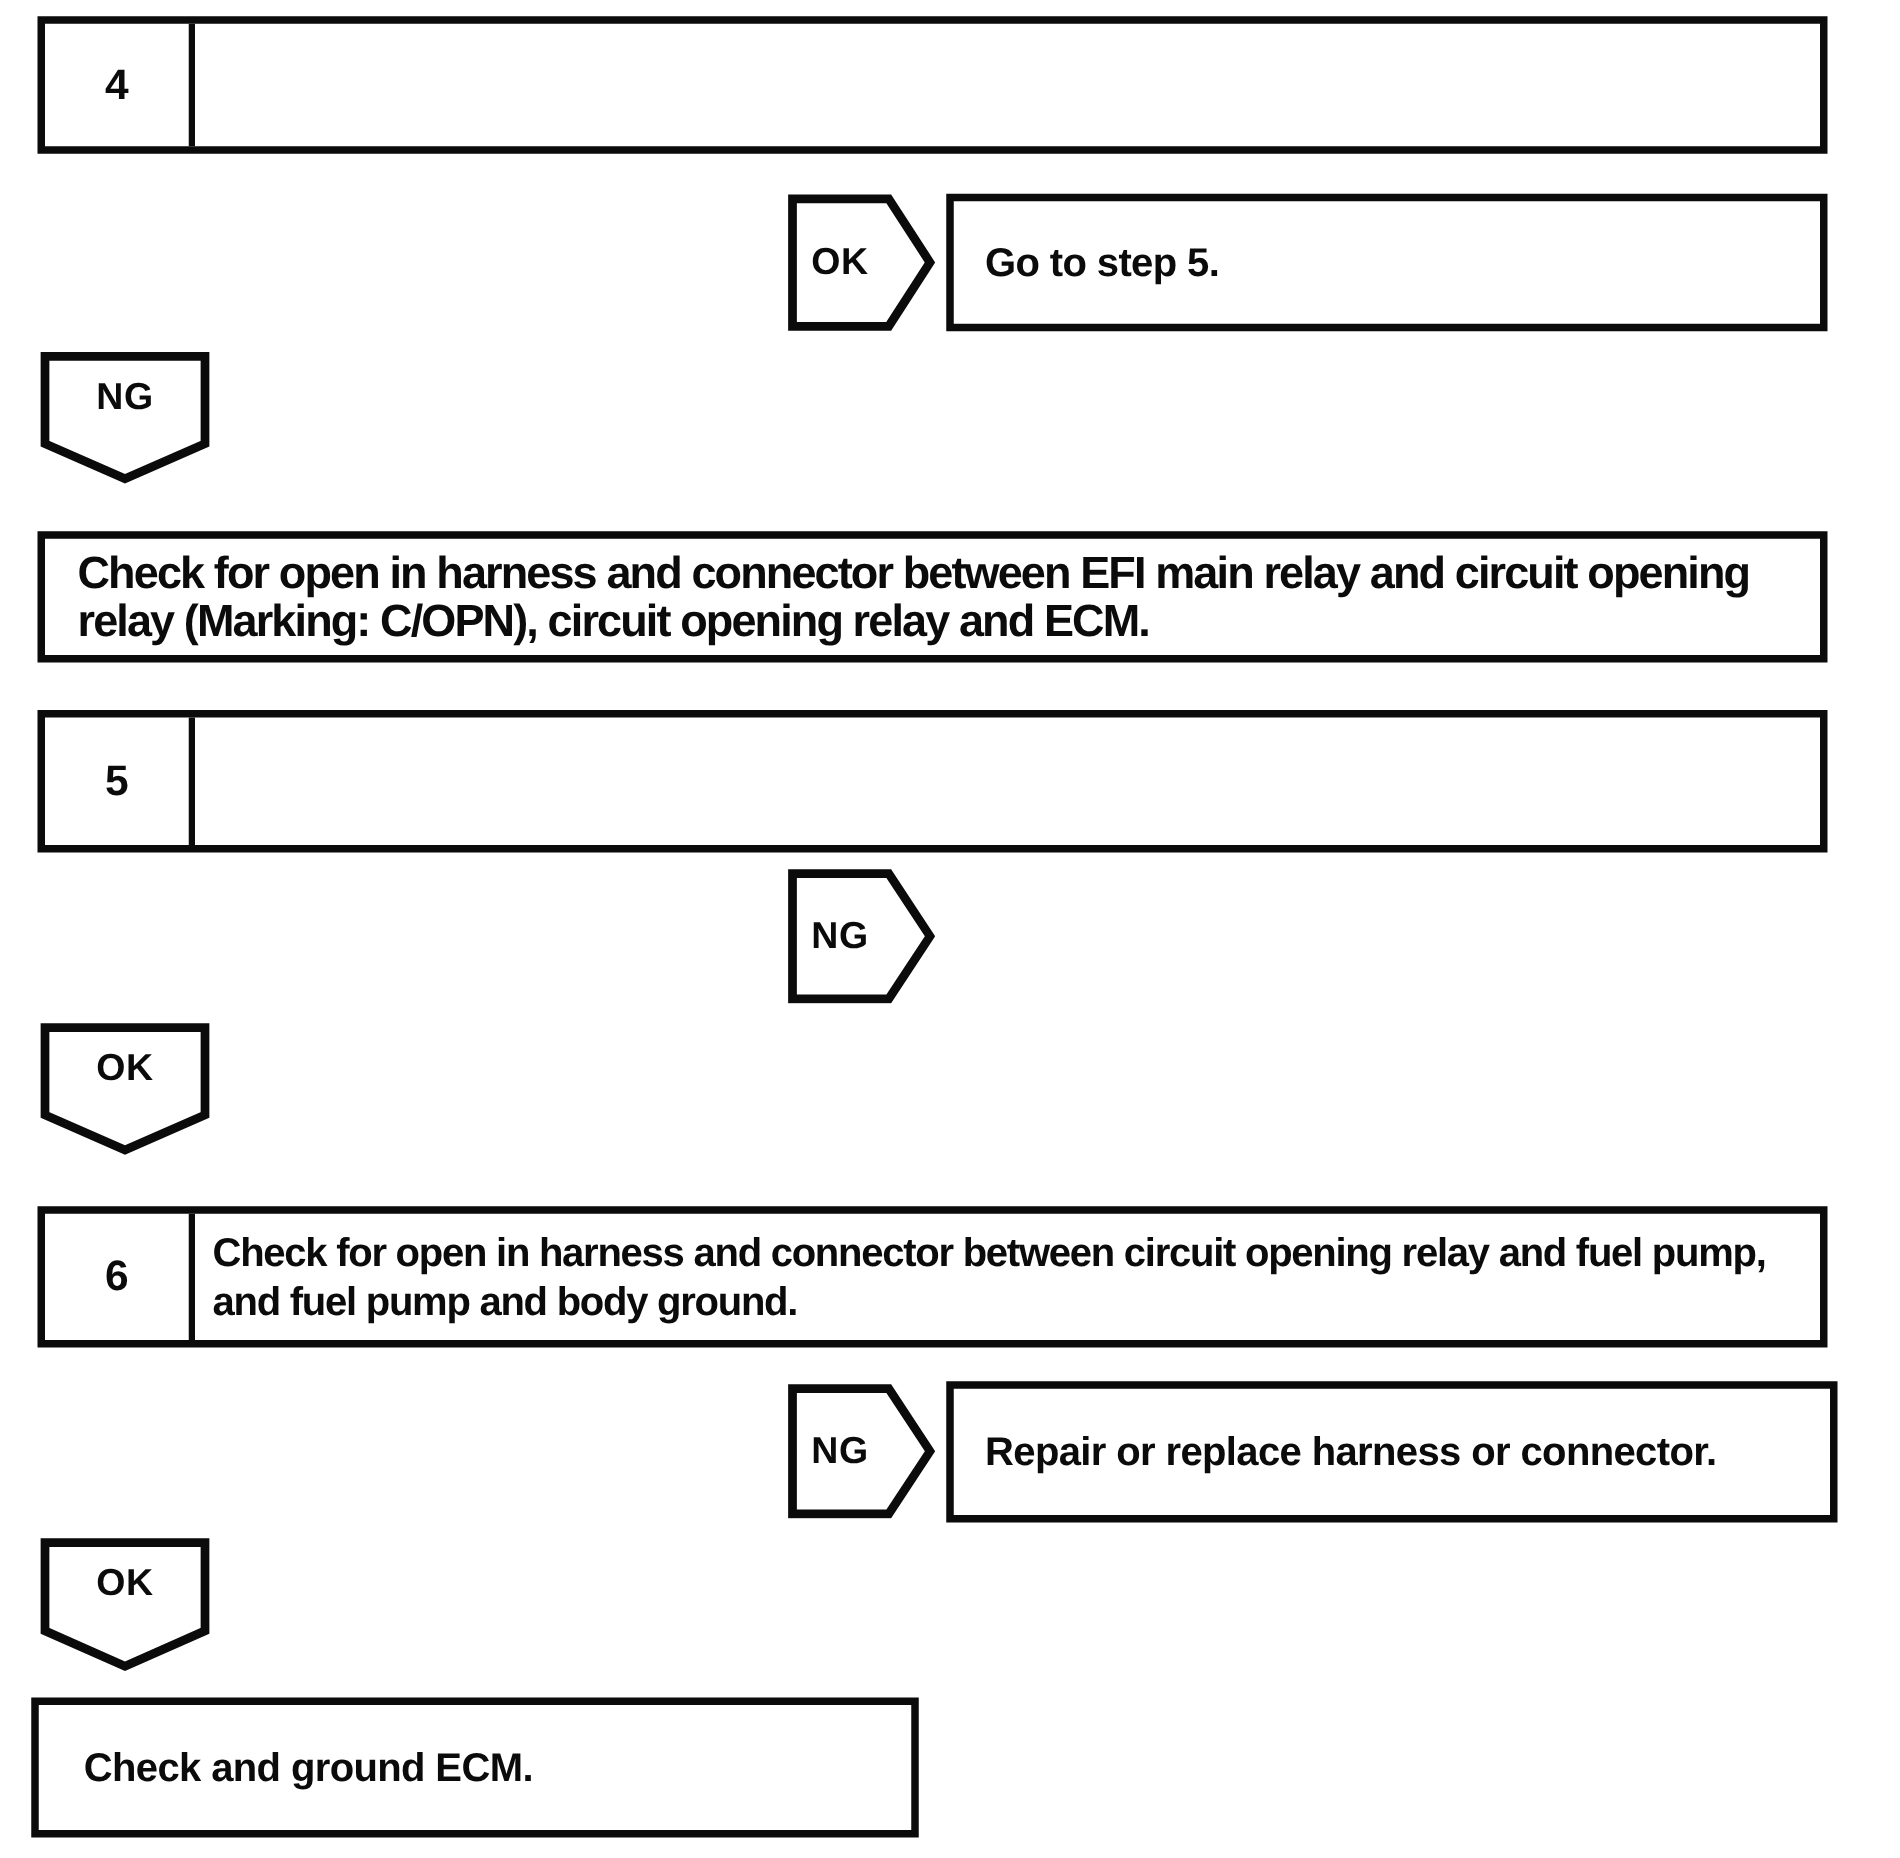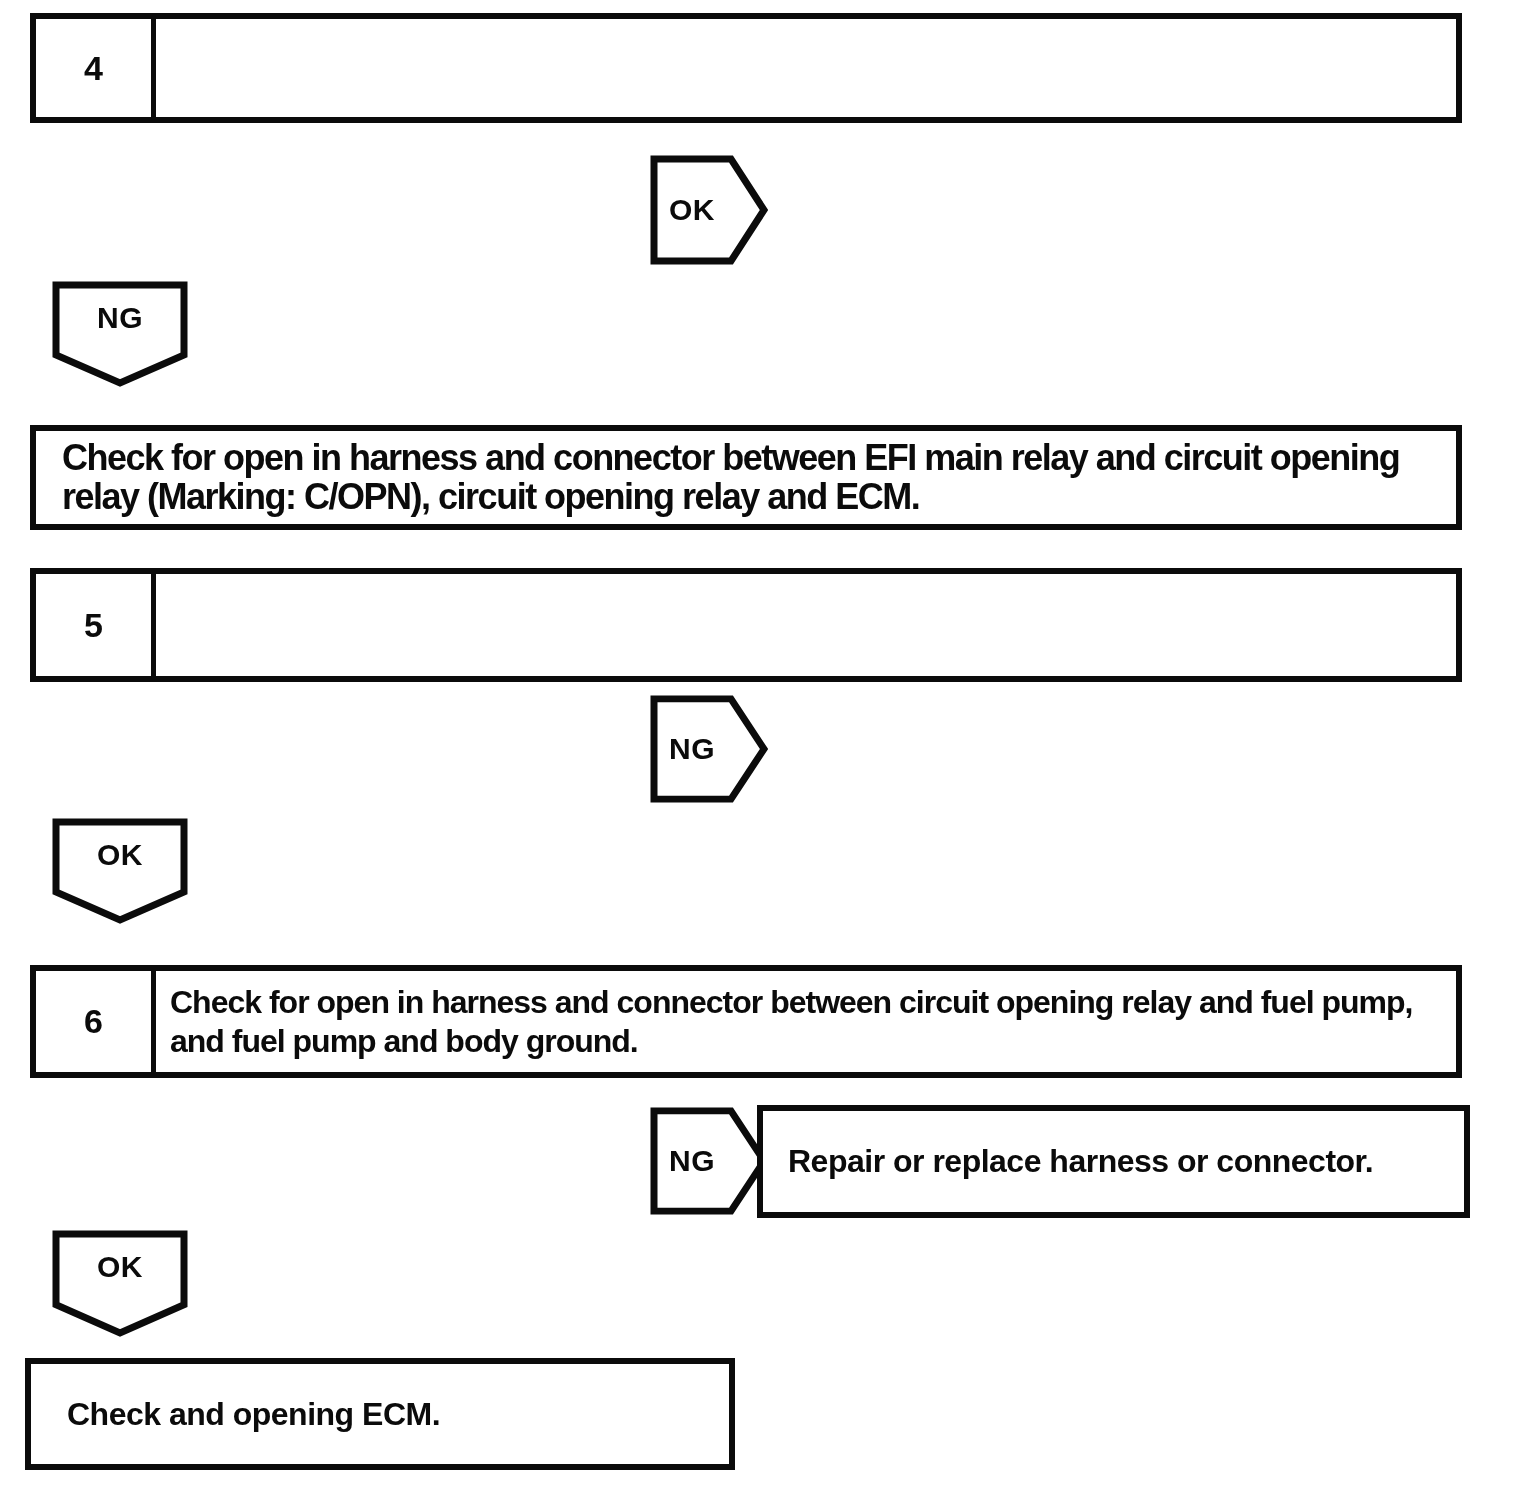--- a/index.html
+++ b/index.html
@@ -59,21 +59,20 @@
   .note {
     align-items: center;
     padding: 4px 20px 4px 26px;
     font-size: 36px;
     line-height: 1.08;
     letter-spacing: -1.5px;
   }
   
   .tag {
     position: absolute;
-    margin-left: 20px;
   }
   .tag svg {
     position: absolute;
     left: 0;
     top: 0;
     width: 100%;
     height: 100%;
   }
   .tag .lbl {
     position: absolute;
@@ -105,20 +104,23 @@
     <div class="num">4</div>
   </div>
 
   <div class="tag tag-right" style="left:630px; top:155px; width:118px; height:110px;">
     <svg viewBox="0 0 118 110" preserveAspectRatio="none">
       <polygon points="4,4 81,4 114,55 81,106 4,106" fill="#ffffff" stroke="#0b0b0b" stroke-width="7" stroke-linejoin="miter"></polygon>
     </svg>
     <span class="lbl">OK</span>
   </div>
 
+  <div class="abs frame action" style="left:757px; top:155px; width:705px; height:110px;">
+    <div class="body">Go to step 5.</div>
+  </div>
 
   <div class="tag tag-down" style="left:32px; top:281px; width:136px; height:107px;">
     <svg viewBox="0 0 136 107" preserveAspectRatio="none">
       <polygon points="4,4 132,4 132,74 68,102 4,74" fill="#ffffff" stroke="#0b0b0b" stroke-width="7" stroke-linejoin="miter"></polygon>
     </svg>
     <span class="lbl">NG</span>
   </div>
 
   <div class="abs frame note" style="left:30px; top:425px; width:1432px; height:105px;">
     <div class="body">Check for open in harness and connector between EFI main relay and circuit opening relay (Marking: C/OPN), circuit opening relay and ECM.</div>
@@ -160,16 +162,16 @@
   </div>
 
   <div class="tag tag-down" style="left:32px; top:1230px; width:136px; height:108px;">
     <svg viewBox="0 0 136 107" preserveAspectRatio="none">
       <polygon points="4,4 132,4 132,74 68,102 4,74" fill="#ffffff" stroke="#0b0b0b" stroke-width="7" stroke-linejoin="miter"></polygon>
     </svg>
     <span class="lbl">OK</span>
   </div>
 
   <div class="abs frame action" style="left:25px; top:1358px; width:710px; height:112px; padding-left:36px;">
-    <div class="body">Check and opening ECM.</div>
+    <div class="body">Check and ground ECM.</div>
   </div>
 
 </div>
 
 </body></html>

